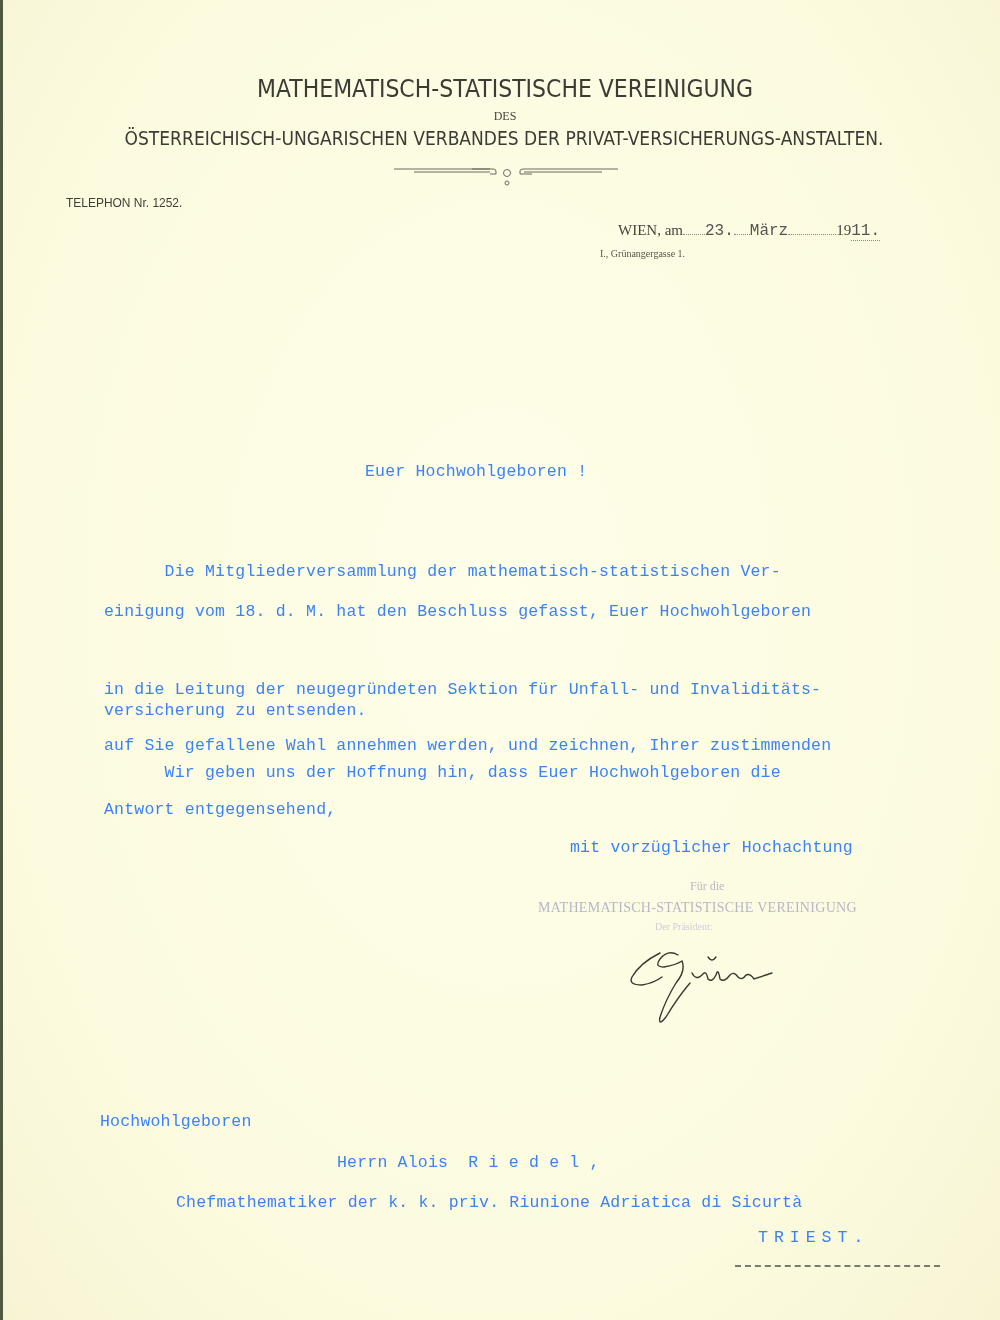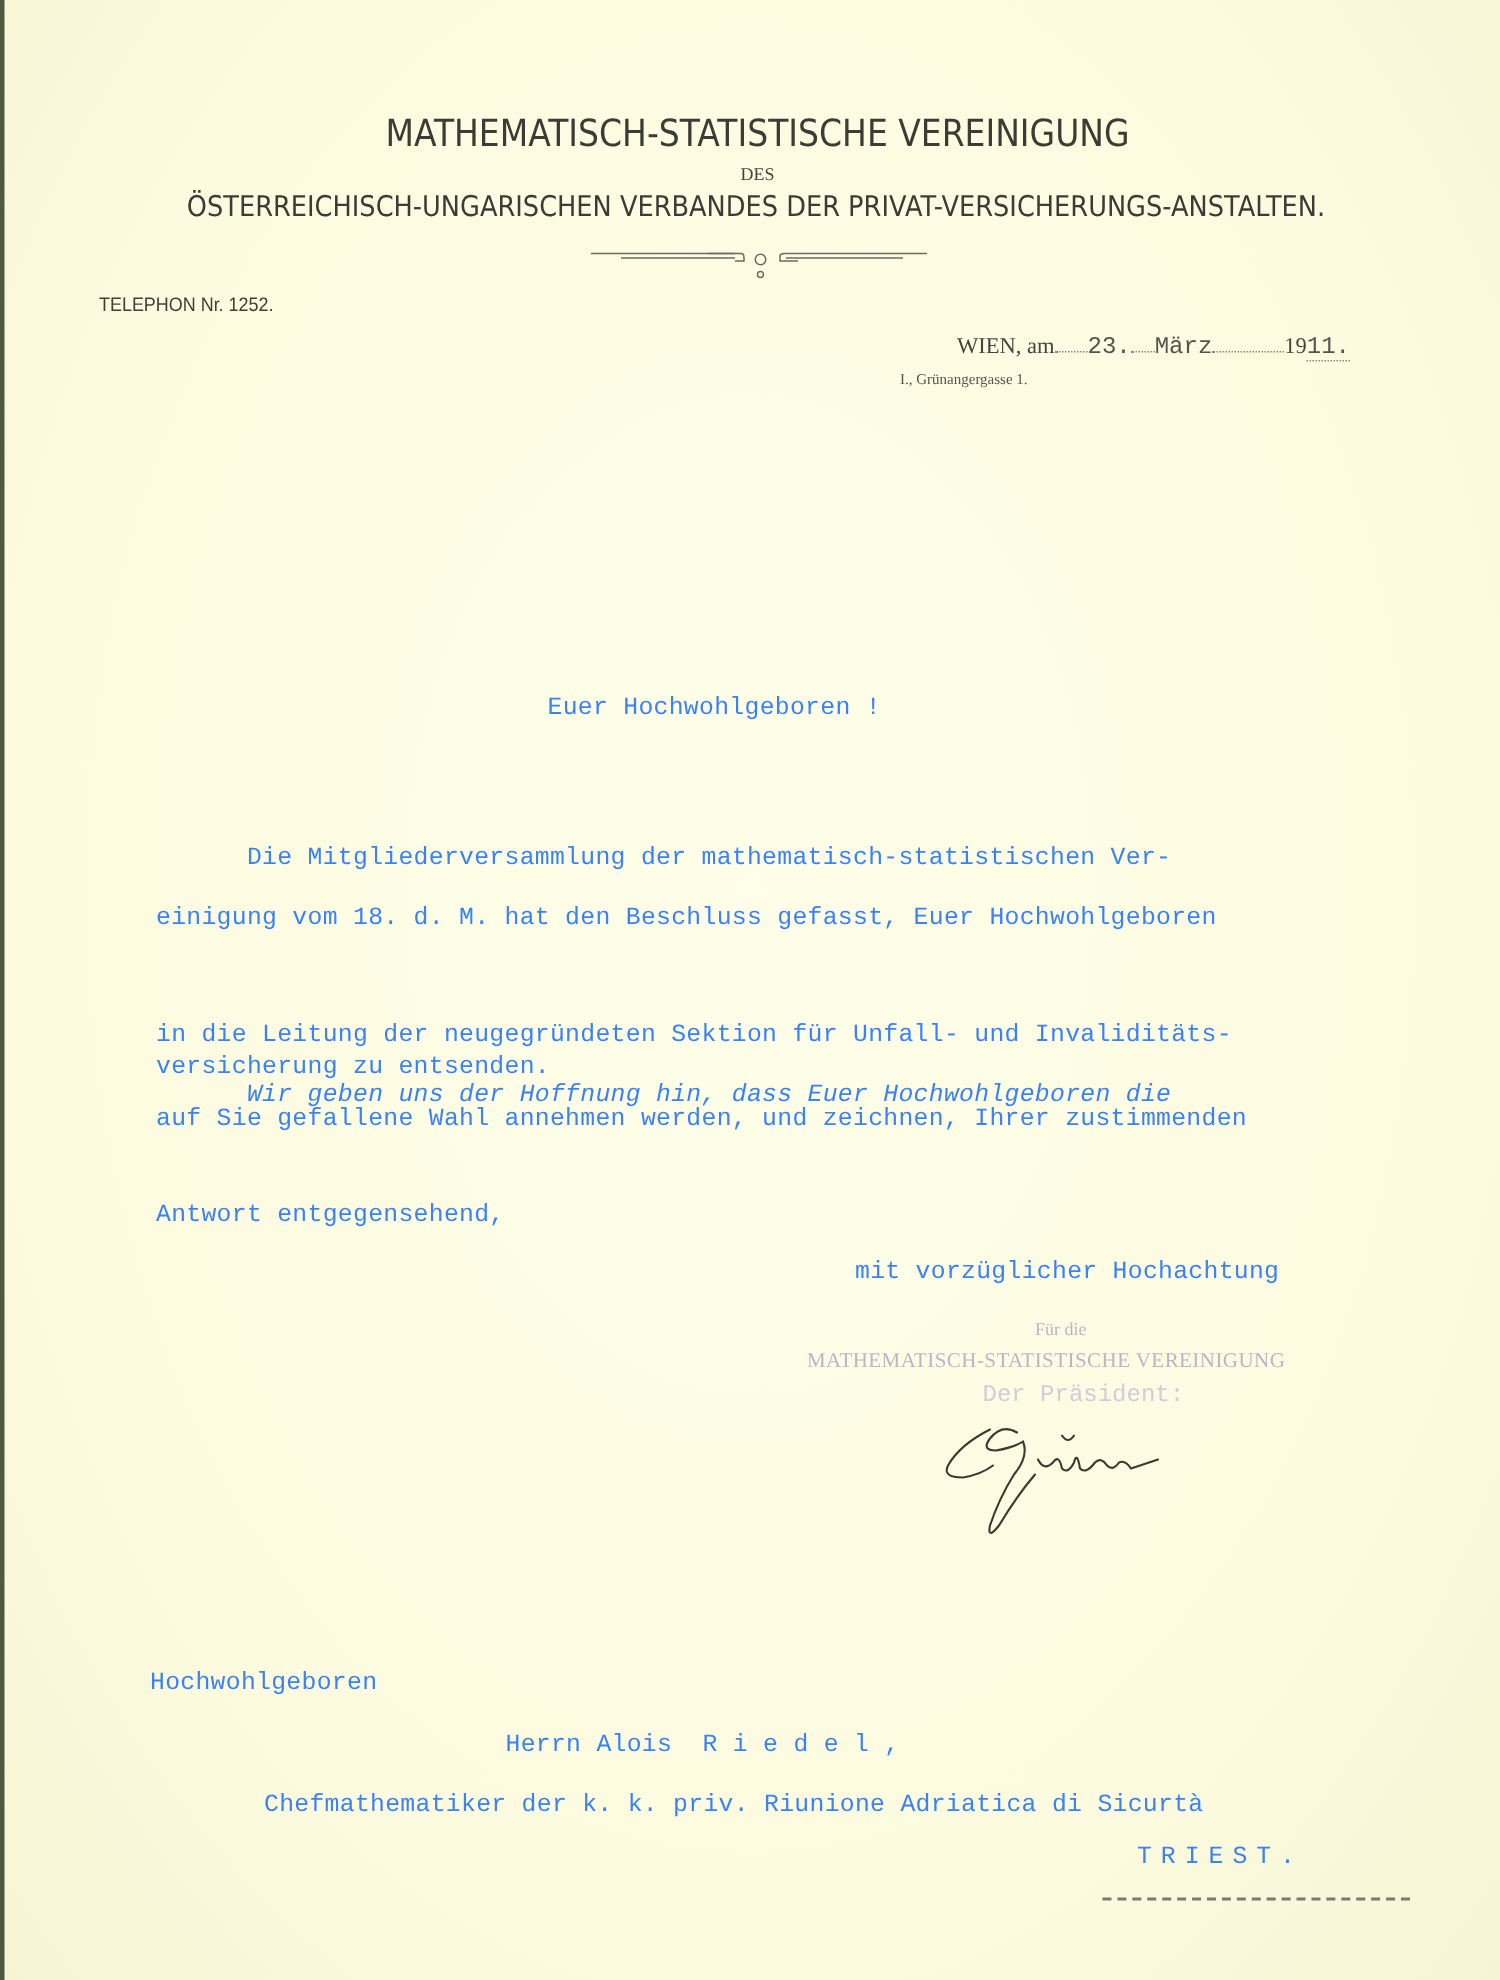--- a/index.html
+++ b/index.html
@@ -38,40 +38,40 @@
     }
     .ornament { top: 160px; left: 392px; width: 230px; height: 30px; }
 
     .telephone {
       top: 195px; left: 66px;
       font-family: "Liberation Sans", sans-serif; font-size: 13px; color: #3f3f38;
       transform: scaleX(0.92); transform-origin: 0 0;
     }
 
     
-    .dateline { top: 222px; left: 638px; font-size: 15px; color: #45453e; font-family: "Liberation Serif", serif; text-align: right; }
+    .dateline { top: 222px; left: 618px; font-size: 15px; color: #45453e; font-family: "Liberation Serif", serif; text-align: right; }
     .dateline .typed { font-family: "Liberation Mono", monospace; font-size: 16px; color: #555550; }
     .dots { border-bottom: 1px dotted #8a8a80; display: inline-block; }
     .address-line { top: 248px; left: 600px; font-family: "Liberation Serif", serif; font-size: 10px; color: #55554d; }
 
     
     .tw {
       font-family: "Liberation Mono", monospace; font-size: 16.5px; color: #3b82f6;
       letter-spacing: 0.2px;
     }
     .salutation { top: 462px; left: 365px; }
     .body-line { left: 104px; }
 
     .closing { top: 838px; left: 570px; }
 
     
     .stamp { font-family: "Liberation Serif", serif; color: #b9b6c7; }
     .stamp-1 { top: 879px; left: 690px; font-size: 12px; }
     .stamp-2 { top: 900px; left: 538px; font-size: 14px; letter-spacing: 0.3px; }
-    .stamp-3 { top: 921px; left: 655px; font-size: 16px; color: #cfcdd8; font-family: Liberation Mono, monospace; }
+    .stamp-3 { top: 921px; left: 655px; font-size: 10px; color: #cfcdd8; }
 
     .signature { top: 935px; left: 620px; width: 200px; height: 100px; }
 
     .recipient-1 { top: 1112px; left: 100px; }
     .recipient-2 { top: 1153px; left: 337px; }
     .recipient-3 { top: 1193px; left: 176px; text-align: right; }
     .recipient-4 { top: 1228px; left: 758px; letter-spacing: 6px; }
     .underline-dash {
       top: 1265px; left: 735px; width: 205px; height: 0;
       border-top: 2px dashed #7a7a70;
@@ -105,21 +105,21 @@
   <span>WIEN, am</span><span class="dots" style="width:22px;"></span><span class="typed">23.</span><span class="dots" style="width:16px;"></span><span class="typed">März</span><span class="dots" style="width:48px;"></span><span>19</span><span class="typed dots">11.</span>
 </div>
 <div class="abs address-line">I., Grünangergasse 1.</div>
 
 <div class="abs tw salutation">Euer Hochwohlgeboren !</div>
 
 <div class="abs tw body-line" style="top:562px; white-space:pre;">      Die Mitgliederversammlung der mathematisch-statistischen Ver-</div>
 <div class="abs tw body-line" style="top:602px; white-space:pre;">einigung vom 18. d. M. hat den Beschluss gefasst, Euer Hochwohlgeboren</div>
 <div class="abs tw body-line" style="top:680px; white-space:pre;">in die Leitung der neugegründeten Sektion für Unfall- und Invaliditäts-</div>
 <div class="abs tw body-line" style="top:680px; white-space:pre;margin-top:21px;">versicherung zu entsenden.</div>
-<div class="abs tw body-line" style="top:720px; white-space:pre;font-style:italic;">      Wir geben uns der Hoffnung hin, dass Euer Hochwohlgeboren die</div>
+<div class="abs tw body-line" style="top:763px; white-space:pre;">      Wir geben uns der Hoffnung hin, dass Euer Hochwohlgeboren die</div>
 <div class="abs tw body-line" style="top:736px; white-space:pre;">auf Sie gefallene Wahl annehmen werden, und zeichnen, Ihrer zustimmenden</div>
 <div class="abs tw body-line" style="top:800px; white-space:pre;">Antwort entgegensehend,</div>
 
 <div class="abs tw closing">mit vorzüglicher Hochachtung</div>
 
 <div class="abs stamp stamp-1">Für die</div>
 <div class="abs stamp stamp-2">MATHEMATISCH-STATISTISCHE VEREINIGUNG</div>
 <div class="abs stamp stamp-3">Der Präsident:</div>
 
 <svg class="abs signature" viewBox="0 0 200 100">

